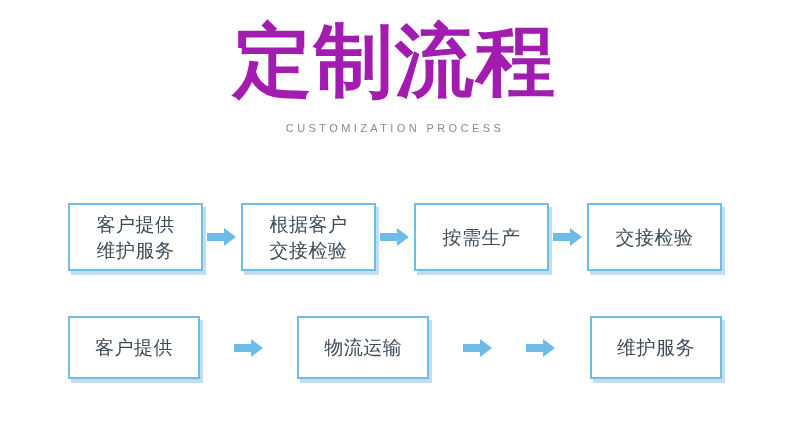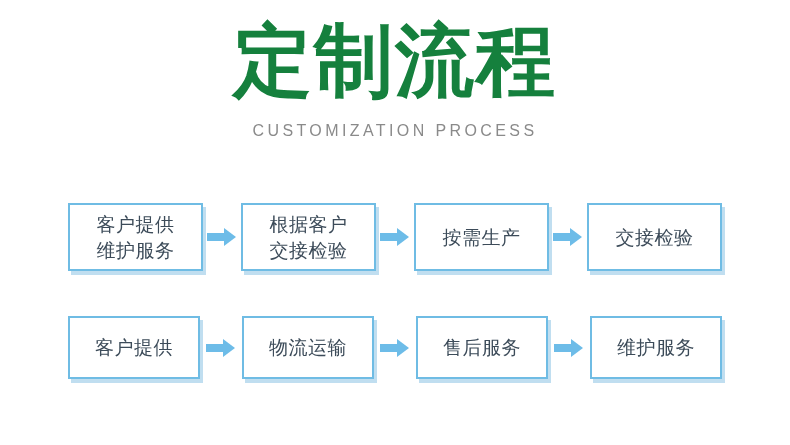--- a/index.html
+++ b/index.html
@@ -23,34 +23,34 @@
     width: 790px;
     text-align: center;
   }
   .title {
     margin: 0;
     padding: 0;
     font-family: "DejaVu Sans", "Liberation Sans", sans-serif;
     font-size: 79px;
     font-weight: 700;
     line-height: 1.0;
-    color: #15803d;
+    color: #a21caf;
     letter-spacing: 2px;
     position: absolute;
     top: 22px;
     left: 0;
     width: 790px;
   }
   .subtitle {
     position: absolute;
     top: 123px;
     left: 0;
     width: 790px;
     margin: 0;
-    font-size: 16px;
+    font-size: 11px;
     font-weight: 400;
     color: #8a8a8a;
     letter-spacing: 3.4px;
     line-height: 1;
   }
 
   
   .flow {
     position: absolute;
     left: 0;
@@ -179,23 +179,20 @@
 
     <div class="step-box">
       <div class="step-line">物流运输</div>
     </div>
 
     <div class="arrow">
       <span class="shaft"></span>
       <span class="head"></span>
     </div>
 
-    <div class="step-box">
-      <div class="step-line">售后服务</div>
-    </div>
 
     <div class="arrow">
       <span class="shaft"></span>
       <span class="head"></span>
     </div>
 
     <div class="step-box">
       <div class="step-line">维护服务</div>
     </div>
 

